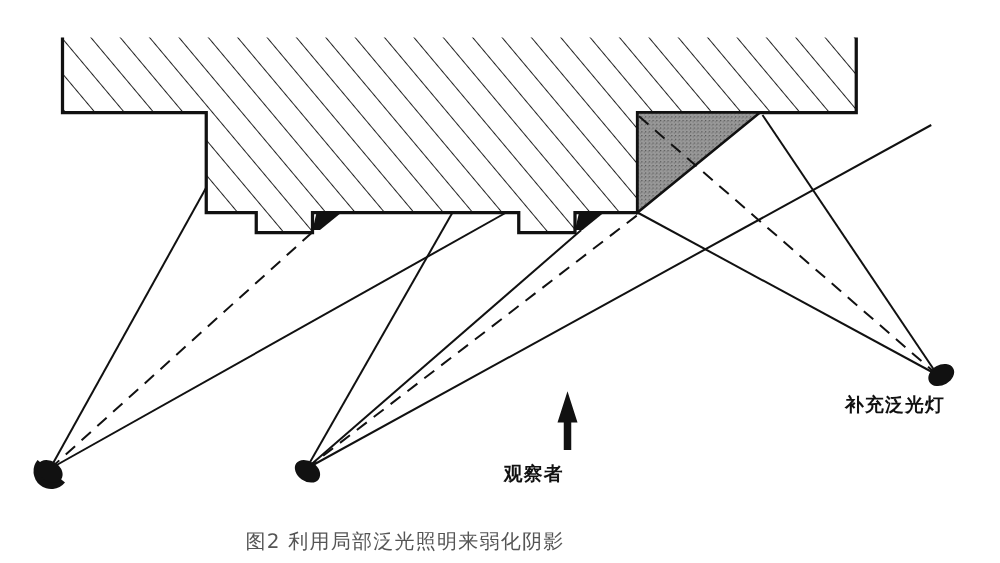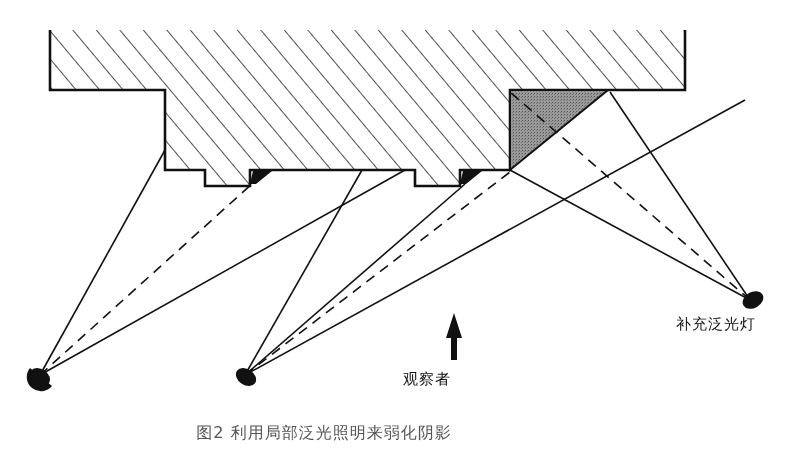--- a/index.html
+++ b/index.html
@@ -1,18 +1,18 @@
 <!DOCTYPE html>
 <html><head>
   <meta charset="utf-8">
   <style>
     html, body { margin: 0; padding: 0; background: #ffffff; }
     body { width: 800px; height: 450px; position: relative; overflow: hidden; font-family: "DejaVu Sans", sans-serif; }
     #diagram { position: absolute; left: 0; top: 0; width: 800px; height: 450px; }
-    .label { position: absolute; font-weight: normal; color: #111; font-size: 15px; letter-spacing: 1px; white-space: nowrap; }
+    .label { position: absolute; font-weight: bold; color: #111; font-size: 15px; letter-spacing: 1px; white-space: nowrap; }
     #label-fill { left: 676px; top: 315px; }
     #label-observer { left: 403px; top: 370px; }
     #caption { position: absolute; left: 0; width: 648px; top: 423px; text-align: center; color: #555; font-size: 16px; letter-spacing: 1px; }
   </style>
 </head>
 <body>
 
 <svg id="diagram" viewBox="0 0 800 450" xmlns="http://www.w3.org/2000/svg">
   <defs>
     <pattern id="hatch" patternUnits="userSpaceOnUse" width="18" height="18" patternTransform="rotate(-40)">

